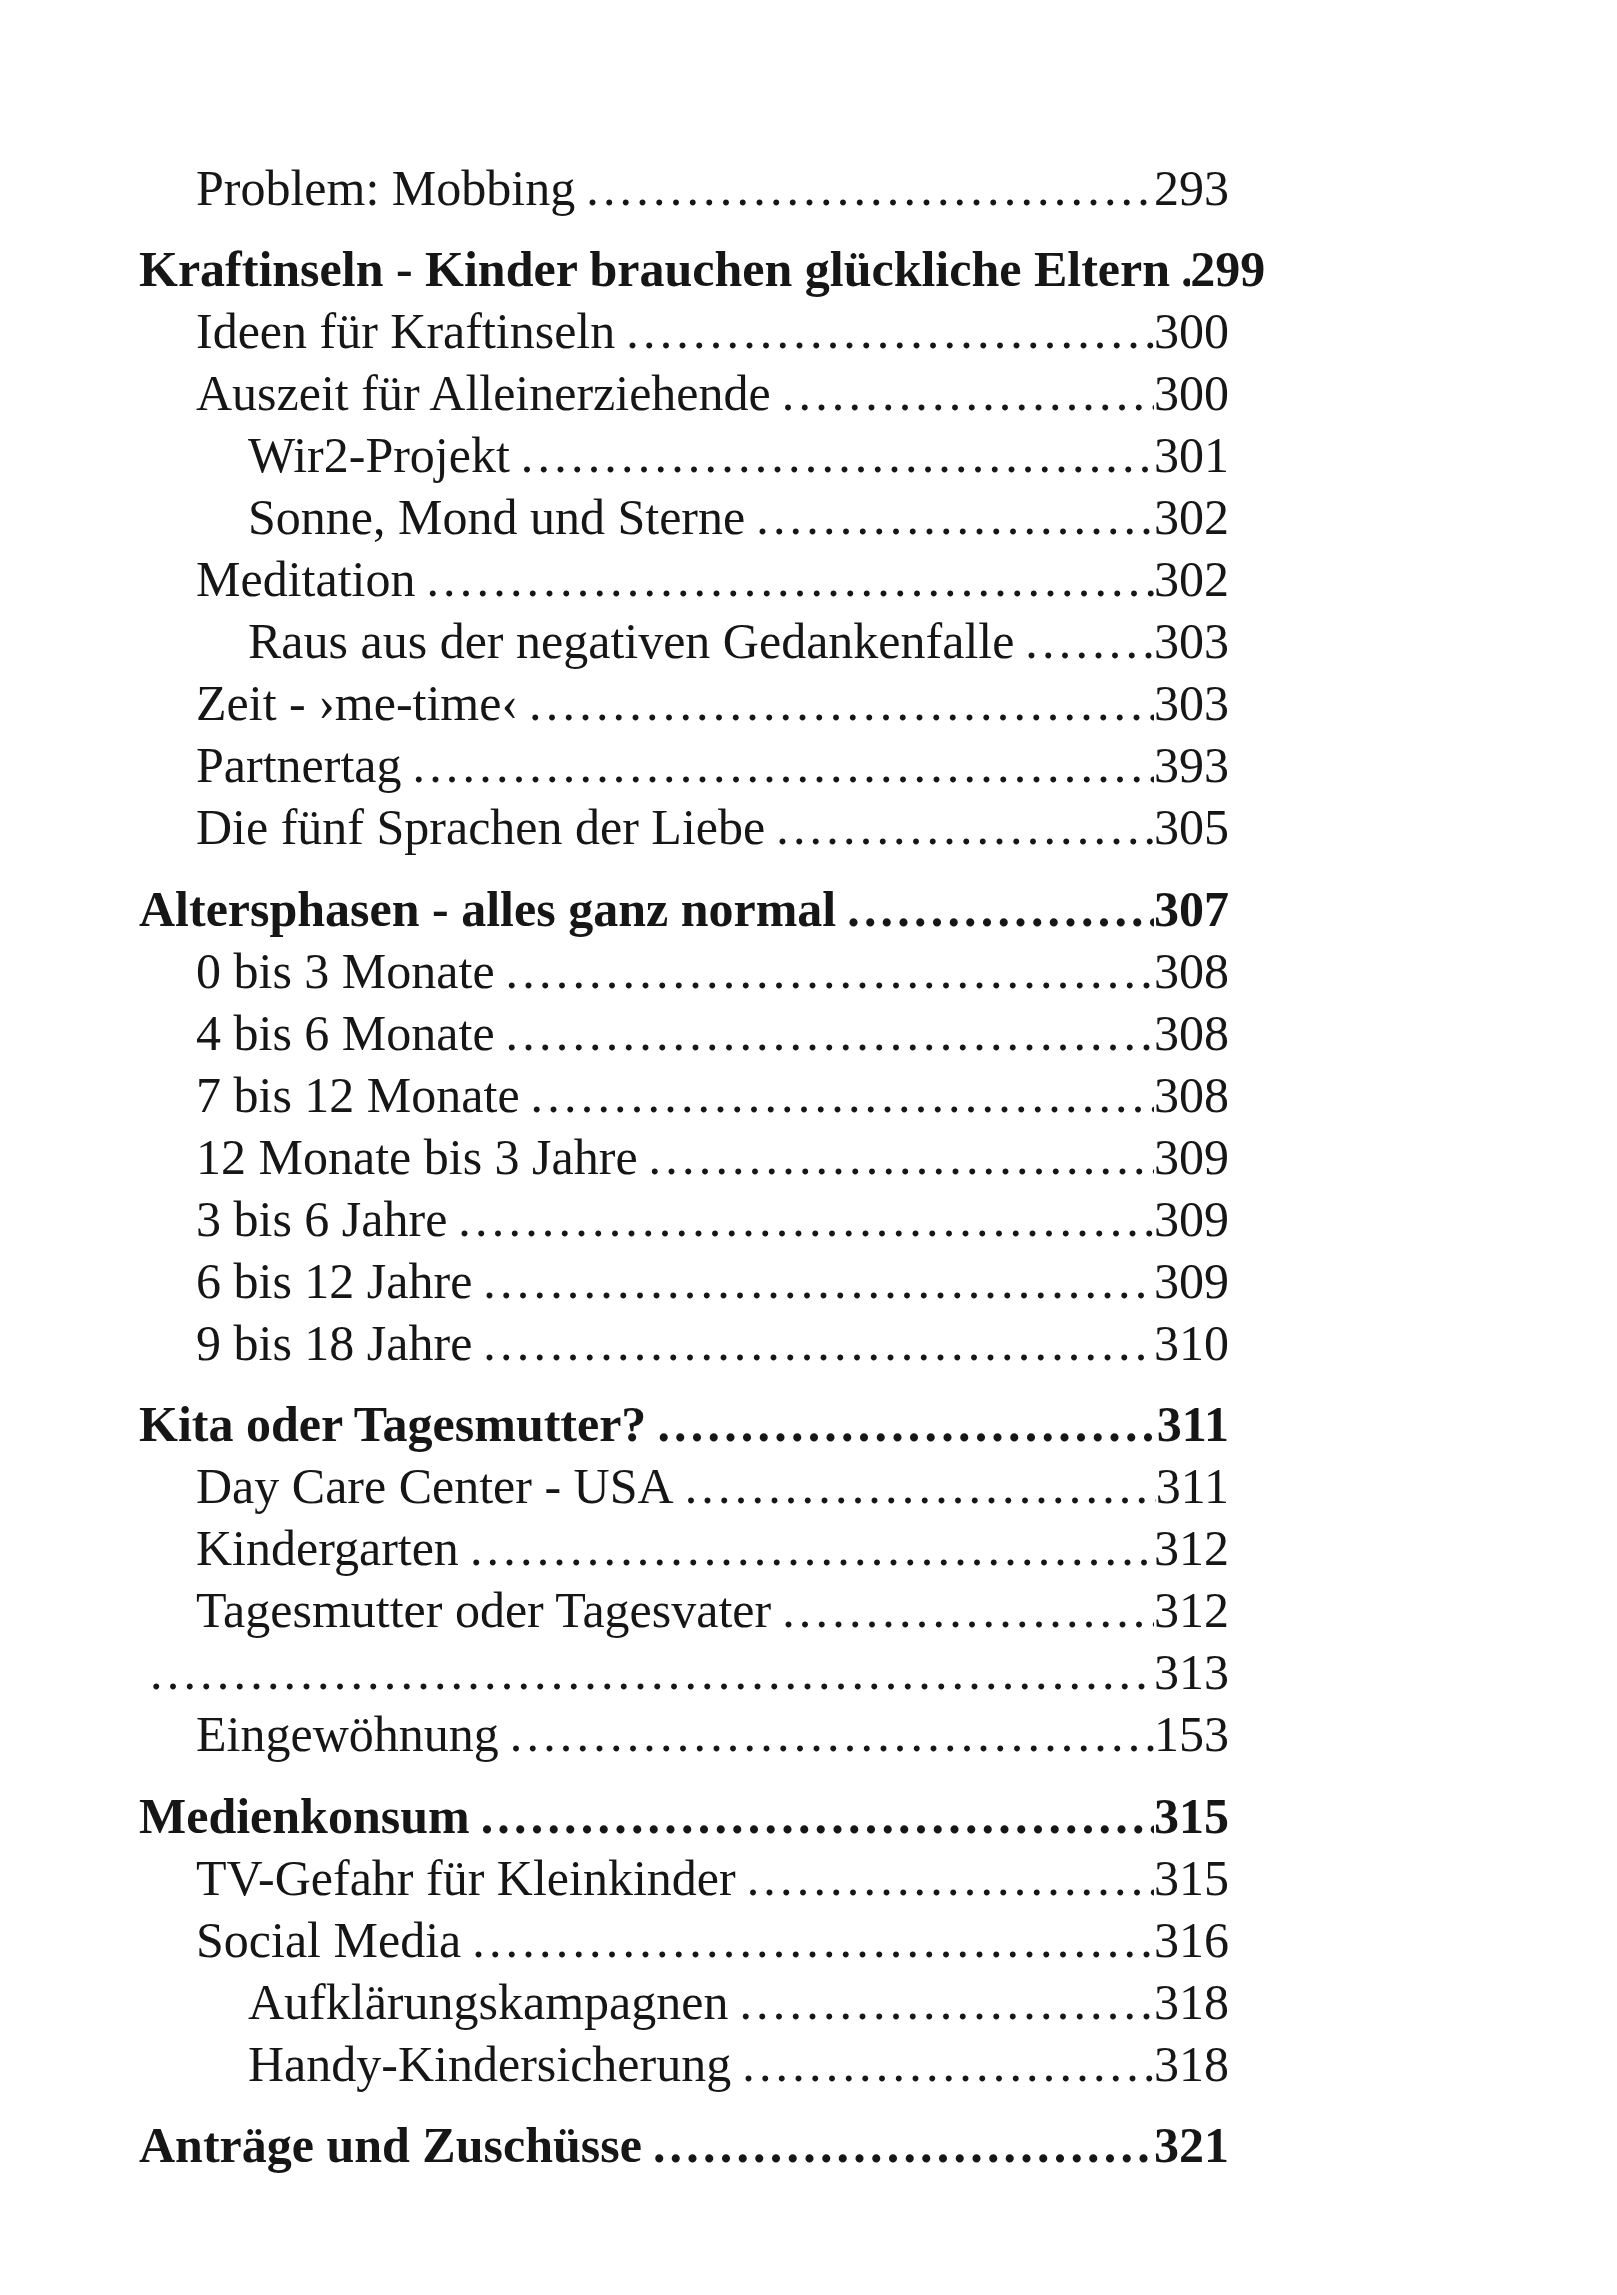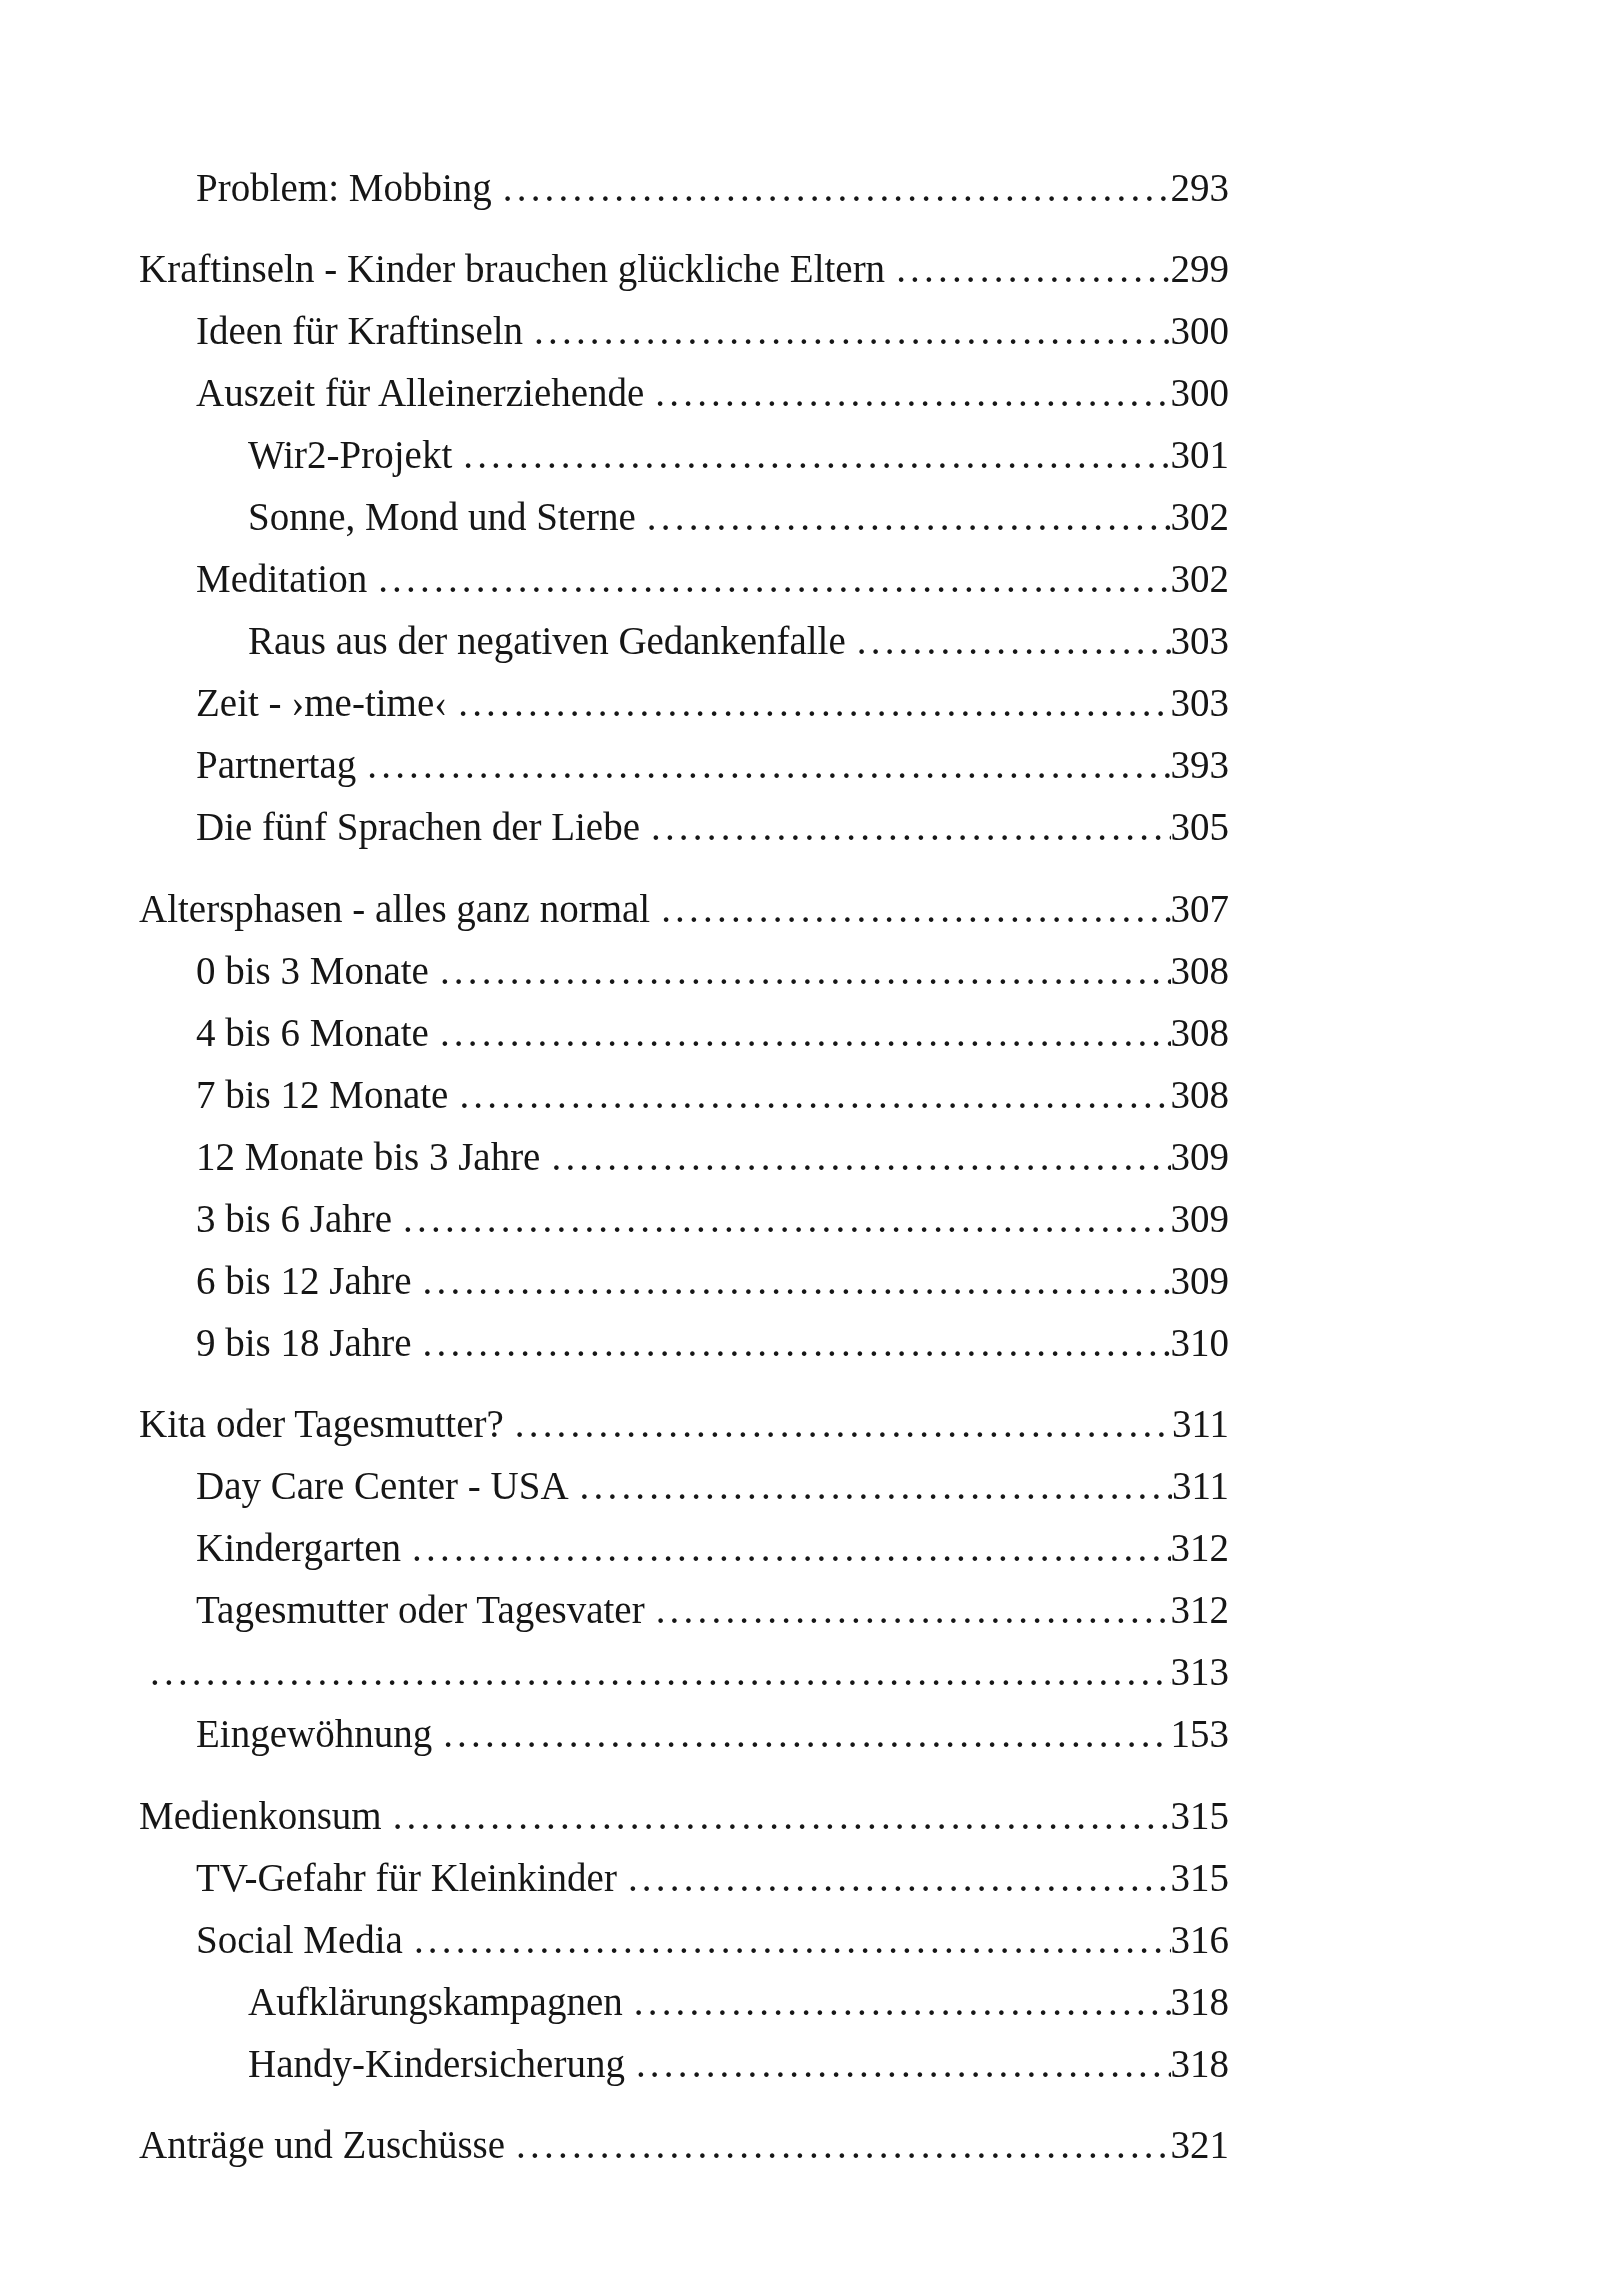--- a/index.html
+++ b/index.html
@@ -15,21 +15,21 @@
   }
   .toc {
     position: absolute;
     left: 139px;
     top: 157px;
     width: 1090px;
   }
   .entry {
     display: flex;
     align-items: baseline;
-    font-size: 39px;
+    font-size: 50px;
     line-height: 62px;
     white-space: nowrap;
   }
   .entry .label { flex: 0 0 auto; }
   .entry .leader {
     flex: 1 1 auto;
     min-width: 0;
     overflow: hidden;
     white-space: nowrap;
     padding: 0 9.3px 0 11px;
@@ -38,21 +38,21 @@
     content: "........................................................................................................................";
     letter-spacing: 4.2px;
   }
   .entry .pagenum {
     flex: 0 0 auto;
     text-align: right;
   }
   .level-1 .label { padding-left: 57px; }
   .level-2 .label { padding-left: 109px; }
   .bold {
-    font-weight: normal;
+    font-weight: bold;
     margin-top: 19.4px;
   }
 </style>
 </head>
 <body style="background: rgb(255, 255, 255); color: rgb(22, 22, 22);">
 
 <div class="toc">
   <div class="entry level-1">
     <span class="label">Problem: Mobbing</span>
     <span class="leader"></span>

